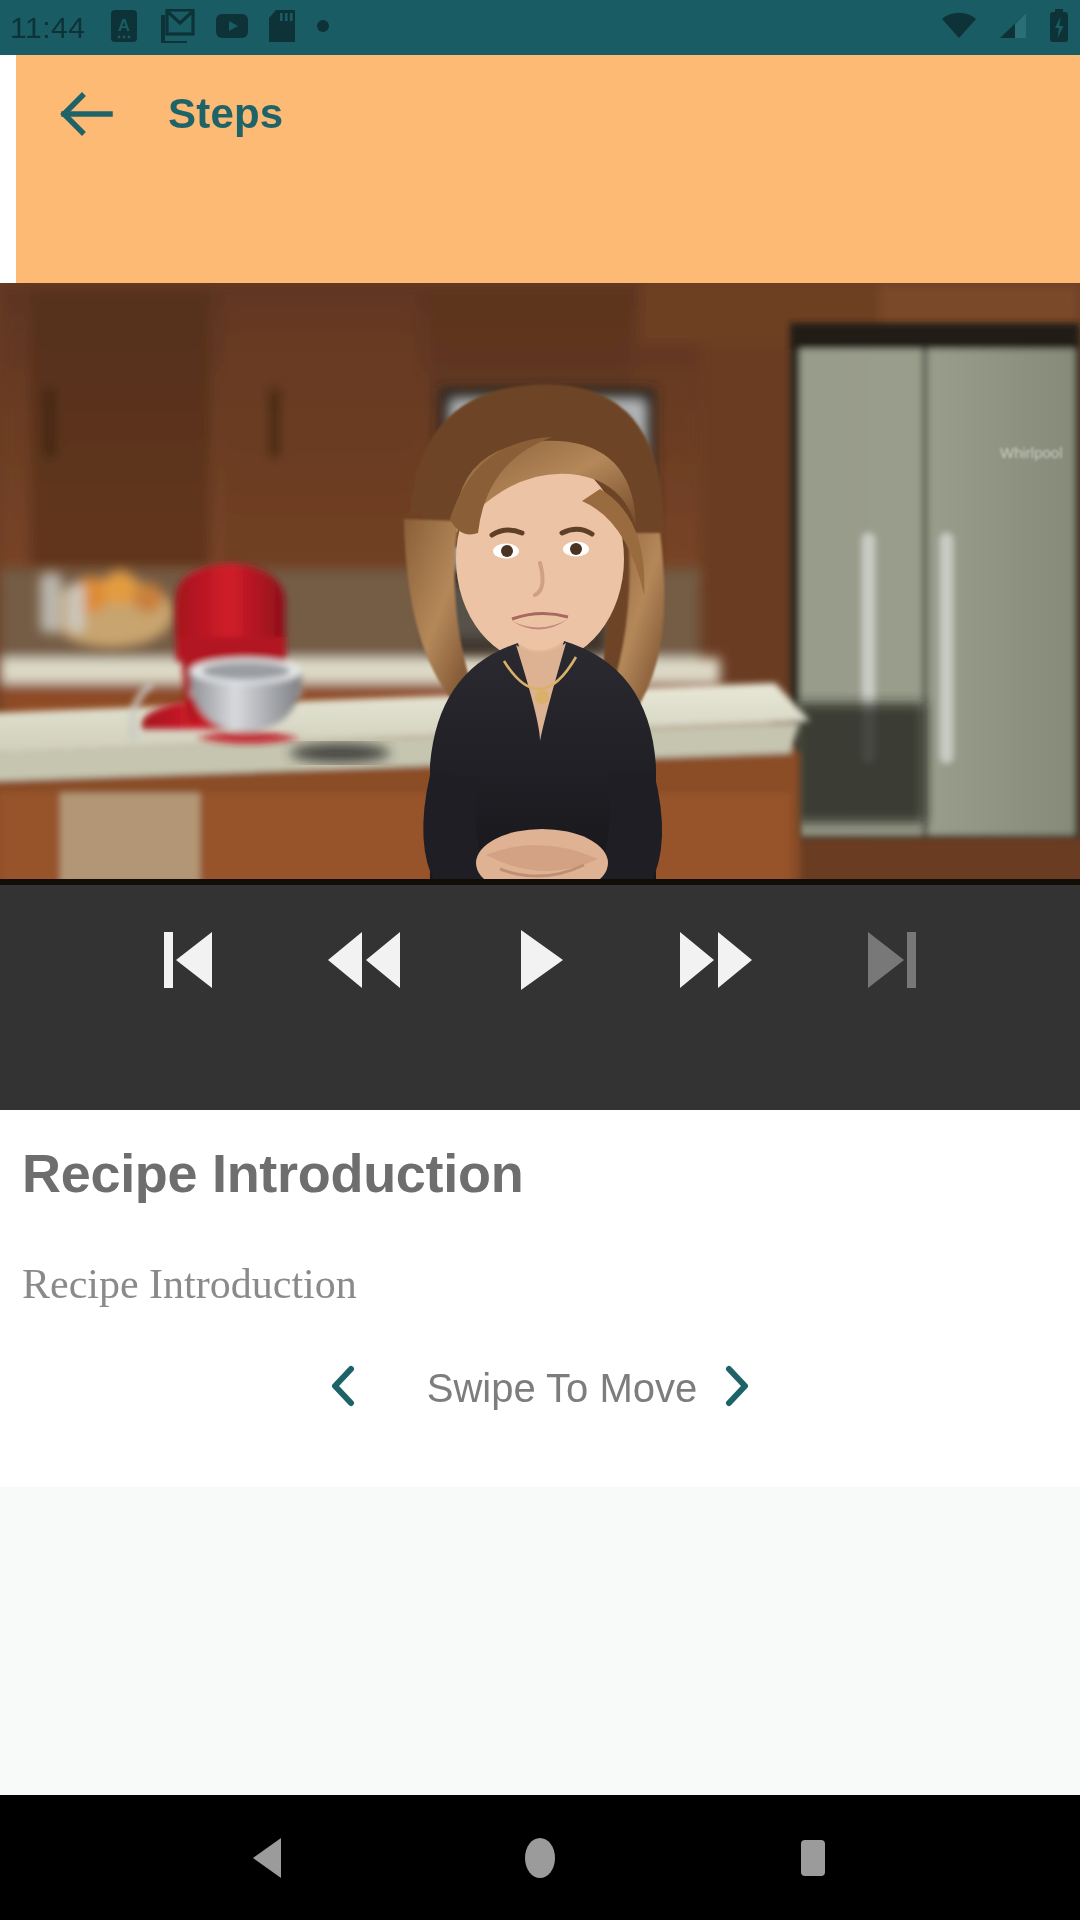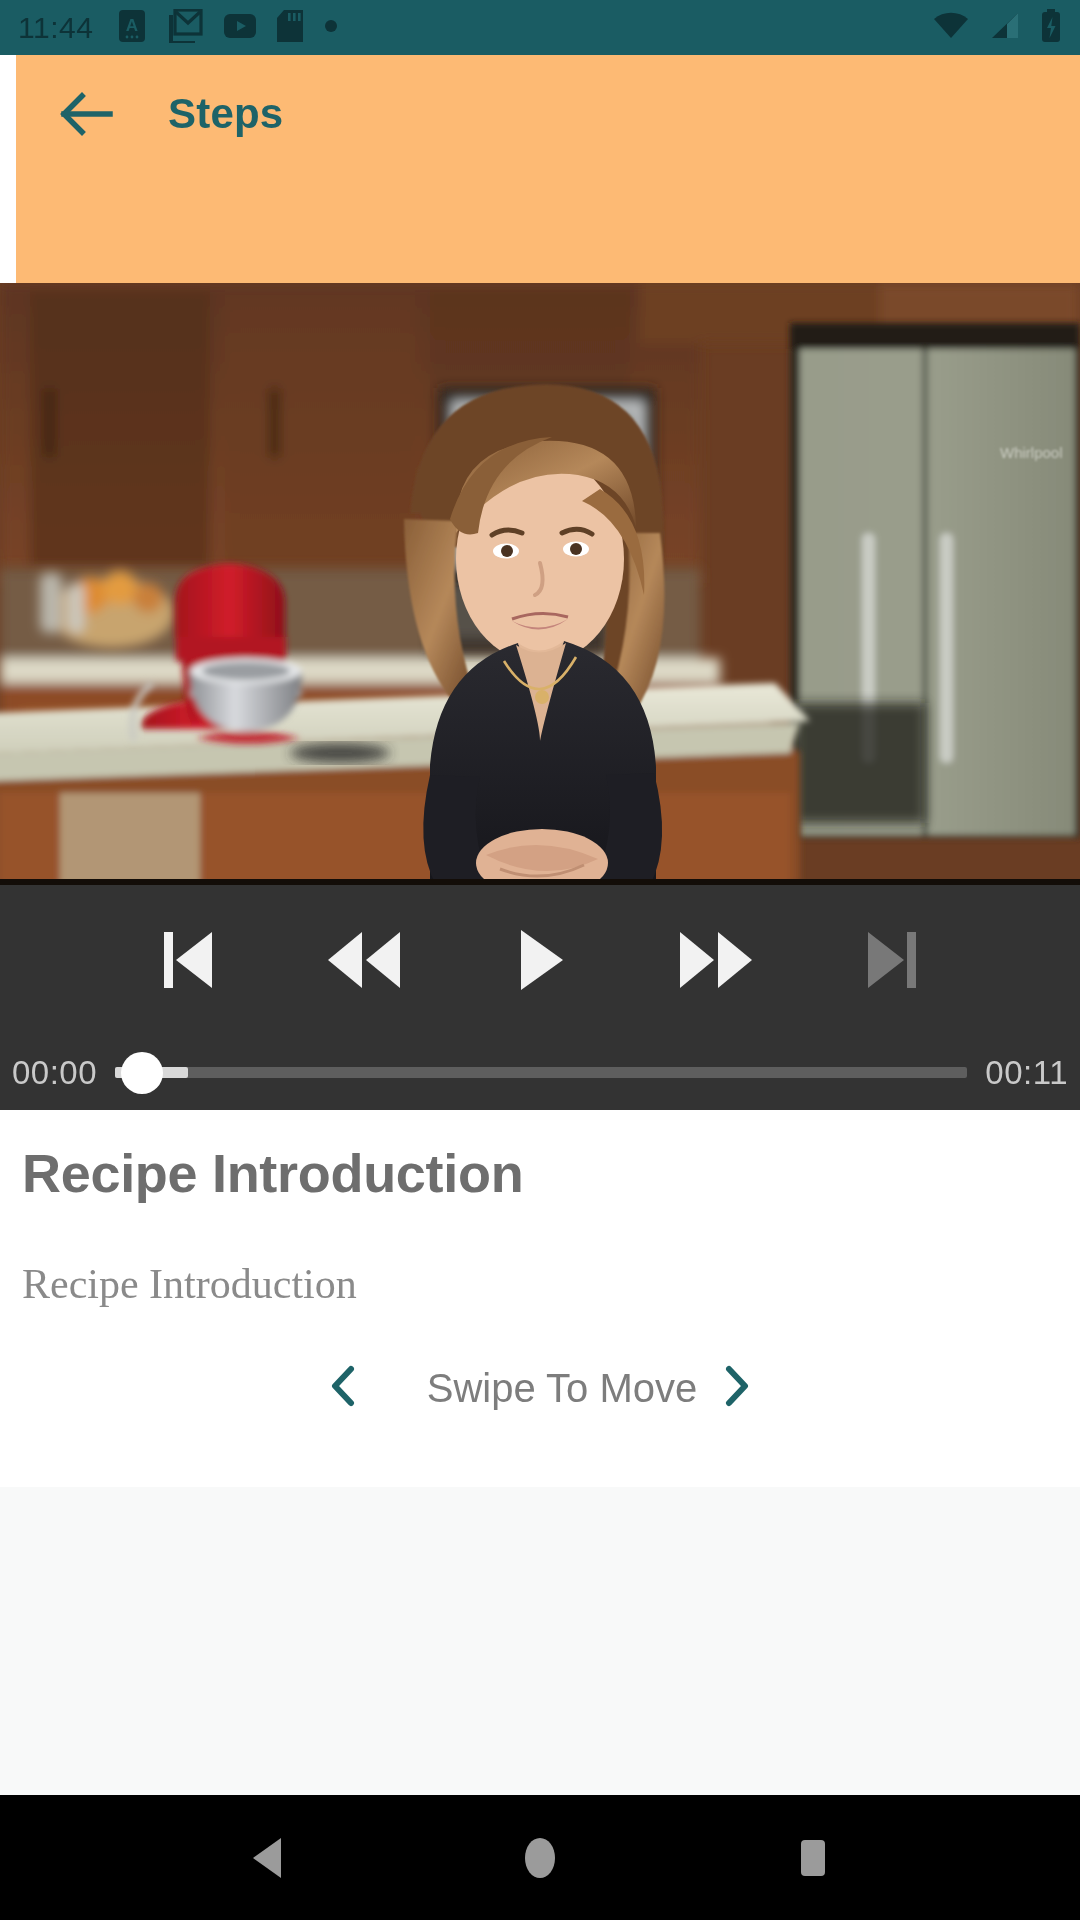--- a/index.html
+++ b/index.html
@@ -8,21 +8,21 @@
     background:#ffffff;
     font-family:"Liberation Sans", sans-serif;
     overflow:hidden;
   }
   #screen { position:relative; width:1080px; height:1920px; background:#ffffff; }
 
   
   .statusbar{
     position:absolute; left:0; top:0; width:1080px; height:55px;
     background:#1A5C63; display:flex; align-items:center;
-    padding:0 18px;
+    padding:0 10px;
   }
   .sb-clock{
     color:#0D3338; font-size:30px; font-weight:400;
     letter-spacing:.5px; margin-right:24px;
   }
   .sb-icons{ display:flex; align-items:center; gap:20px; flex:1; }
   .sb-right{ display:flex; align-items:center; gap:18px; margin-left:auto; }
   .sb-ic{ display:block; }
 
   
@@ -402,29 +402,20 @@
           </svg>
       </div>
       <div class="ctl-btn">
         <svg width="64" height="68" viewBox="0 0 64 68">
             <path d="M8 6 L8 62 L44 34 Z" fill="#787878"></path>
             <rect x="47" y="6" width="9" height="56" fill="#787878"></rect>
           </svg>
       </div>
     </div>
 
-    <div class="seek-row">
-      <span class="time-label">00:00</span>
-      <div class="seek-wrap">
-        <div class="seek-track"></div>
-        <div class="seek-buffer"></div>
-        <div class="seek-thumb"></div>
-      </div>
-      <span class="time-label">00:11</span>
-    </div>
   </div>
 
   <div class="panel">
     <div class="step-title">Recipe Introduction</div>
     <div class="step-desc">Recipe Introduction</div>
 
     <div class="swipe">
       <span>
         <svg width="28" height="42" viewBox="0 0 28 42">
             <path d="M22 4 L6 21 L22 38" stroke="#1E6368" stroke-width="6" fill="none" stroke-linecap="round" stroke-linejoin="round"></path>

